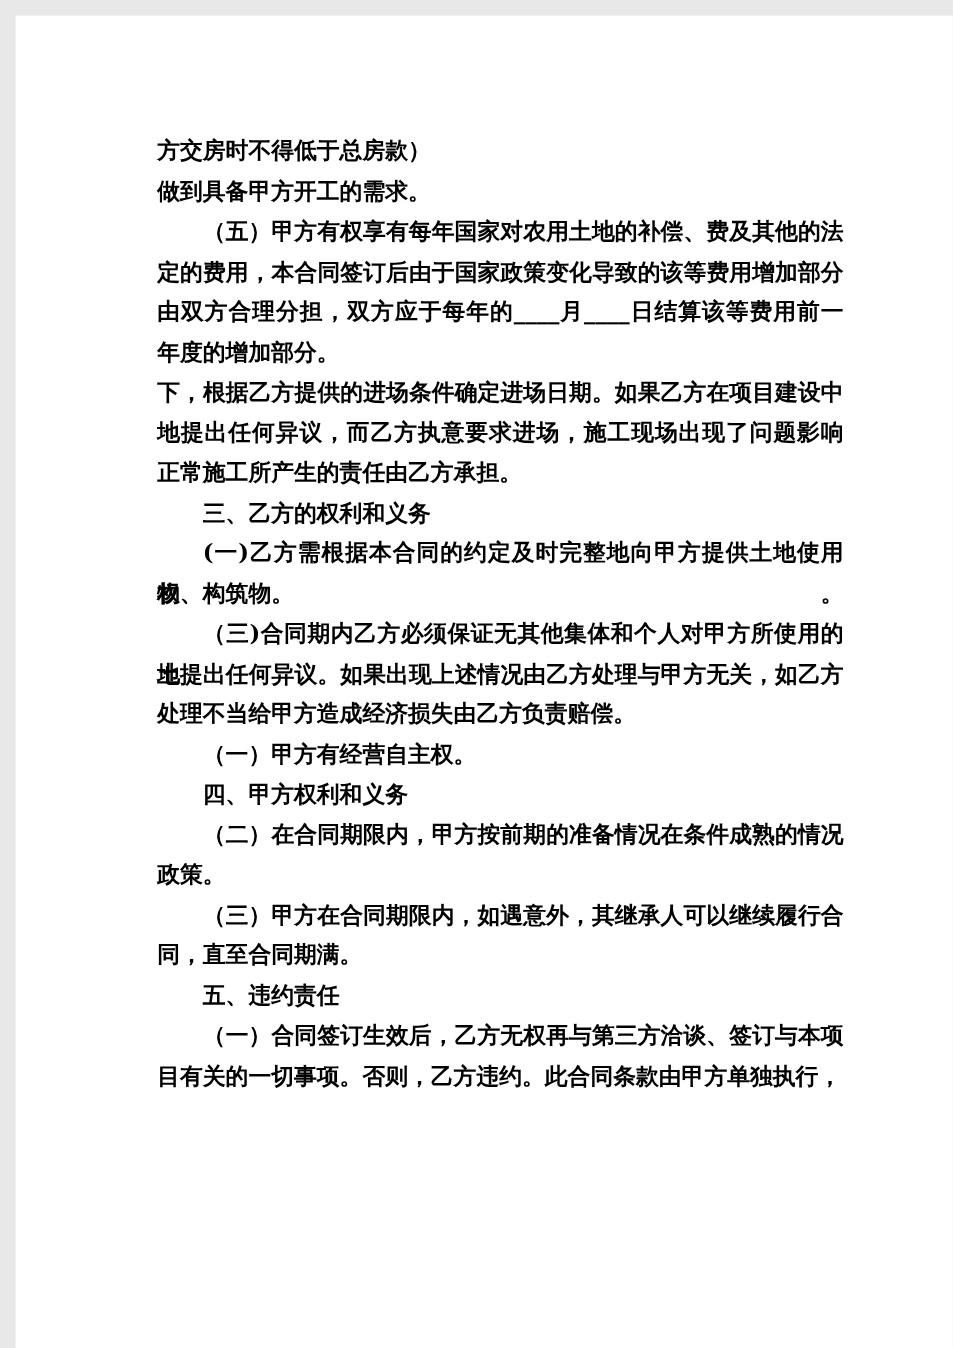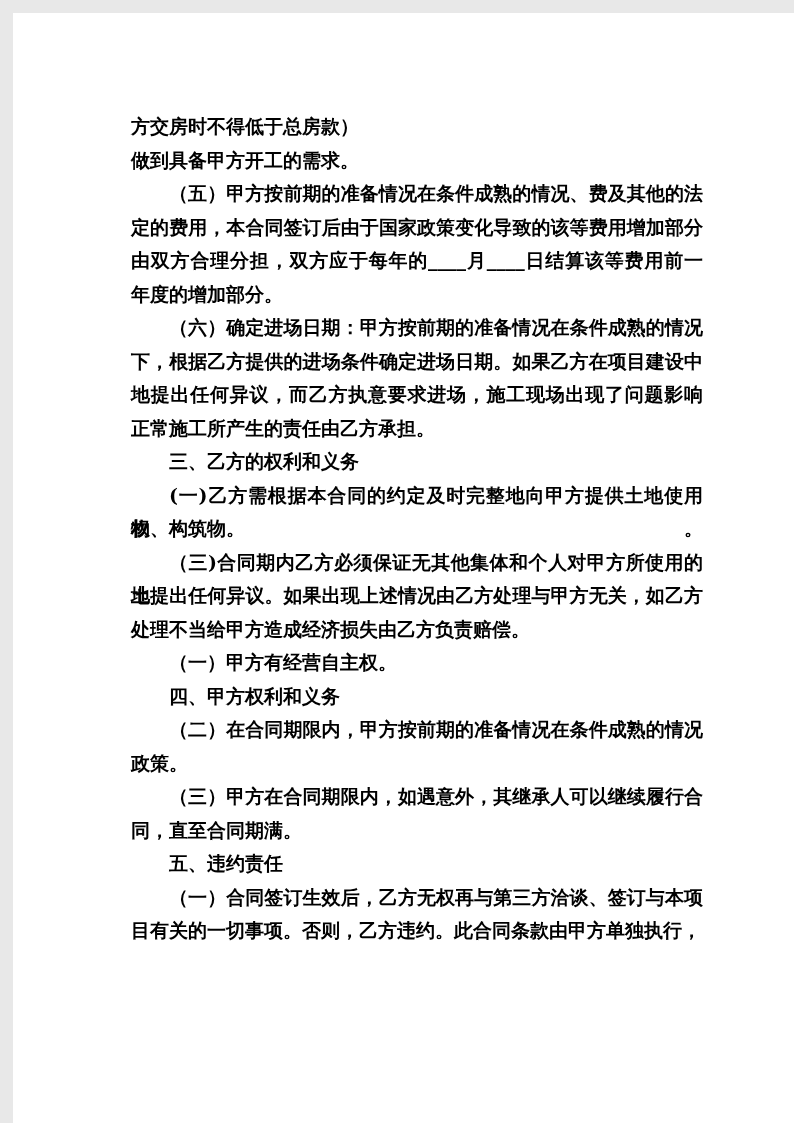--- a/index.html
+++ b/index.html
@@ -43,25 +43,24 @@
     overflow: visible;
   }
 </style>
 </head>
 <body>
 
 <div class="page" style="background: rgb(255, 255, 255);">
   <div class="text-block" id="text-block" style="background: transparent; color: rgb(0, 0, 0);">
       <div class="line">方交房时不得低于总房款）</div>
       <div class="line">做到具备甲方开工的需求。</div>
-      <div class="line indent flush">（五）甲方按前期的准备情况在条件成熟的情况、费及其他的法</div>
+      <div class="line indent flush">（五）甲方有权享有每年国家对农用土地的补偿、费及其他的法</div>
       <div class="line flush">定的费用，本合同签订后由于国家政策变化导致的该等费用增加部分</div>
       <div class="line flush">由双方合理分担，双方应于每年的____月____日结算该等费用前一</div>
       <div class="line">年度的增加部分。</div>
-      <div class="line indent flush">（六）确定进场日期：甲方按前期的准备情况在条件成熟的情况</div>
       <div class="line flush">下，根据乙方提供的进场条件确定进场日期。如果乙方在项目建设中</div>
       <div class="line flush">地提出任何异议，而乙方执意要求进场，施工现场出现了问题影响</div>
       <div class="line">正常施工所产生的责任由乙方承担。</div>
       <div class="line indent">三、乙方的权利和义务</div>
       <div class="line indent flush">(一)乙方需根据本合同的约定及时完整地向甲方提供土地使用权。</div>
       <div class="line">物、构筑物。</div>
       <div class="line indent flush">（三)合同期内乙方必须保证无其他集体和个人对甲方所使用的土</div>
       <div class="line flush">地提出任何异议。如果出现上述情况由乙方处理与甲方无关，如乙方</div>
       <div class="line">处理不当给甲方造成经济损失由乙方负责赔偿。</div>
       <div class="line indent">（一）甲方有经营自主权。</div>

